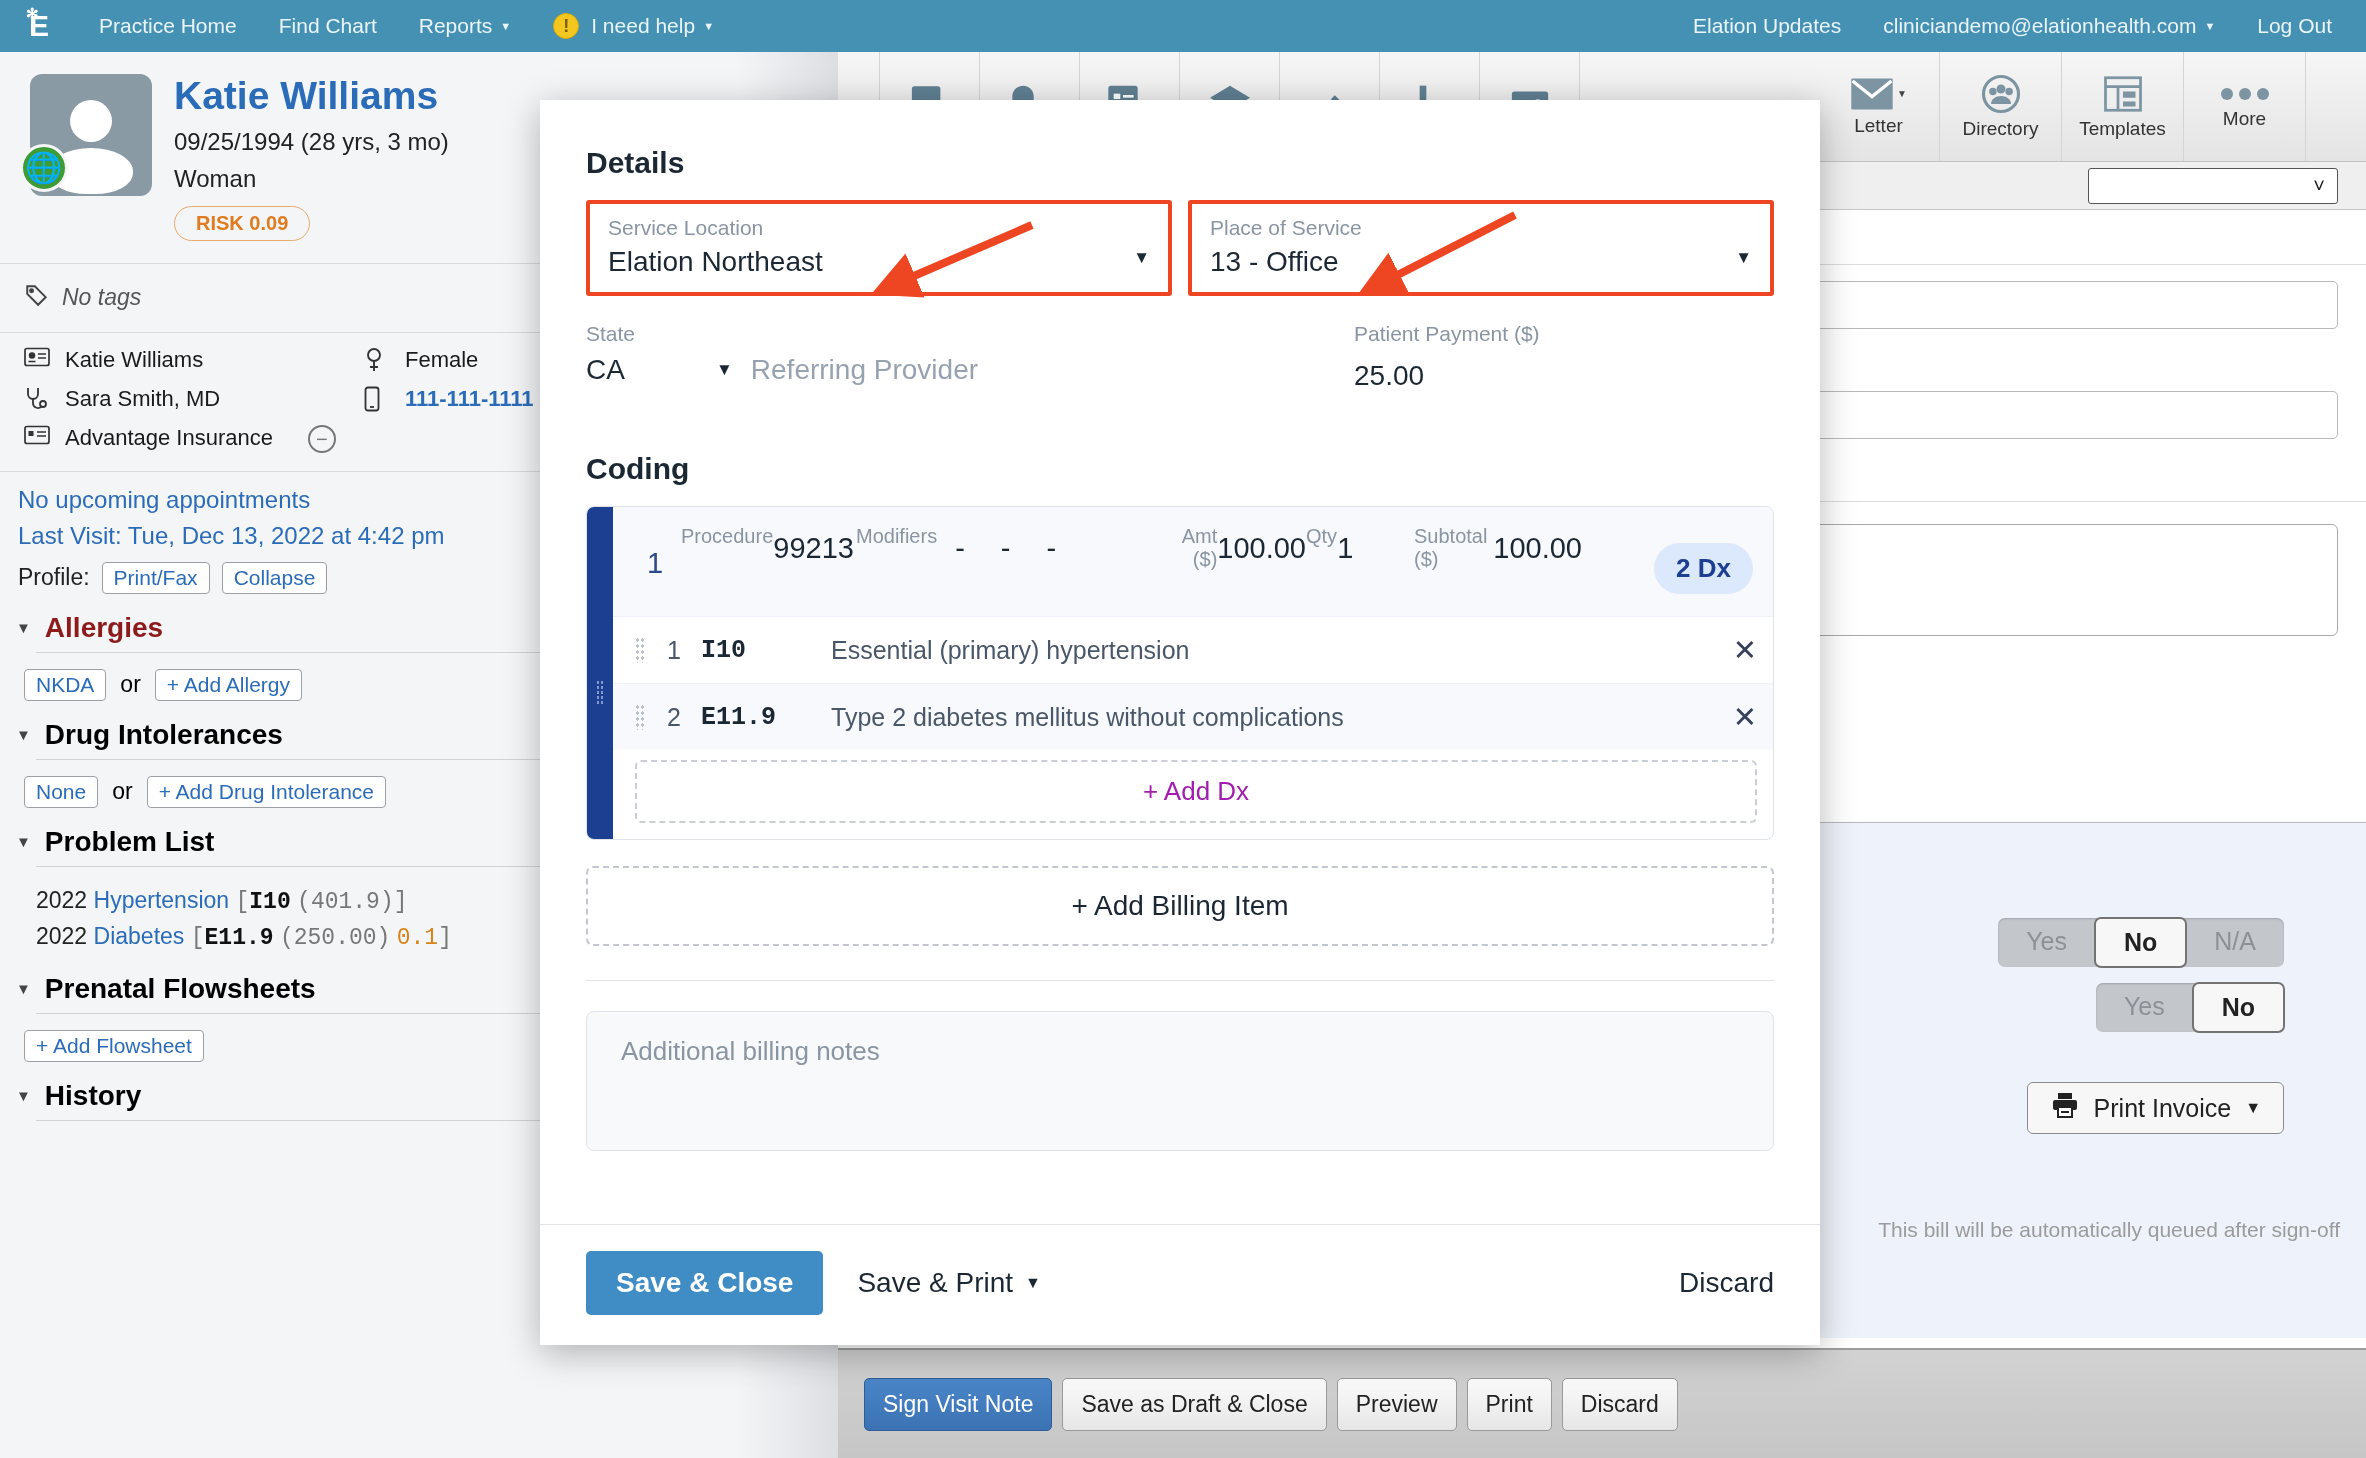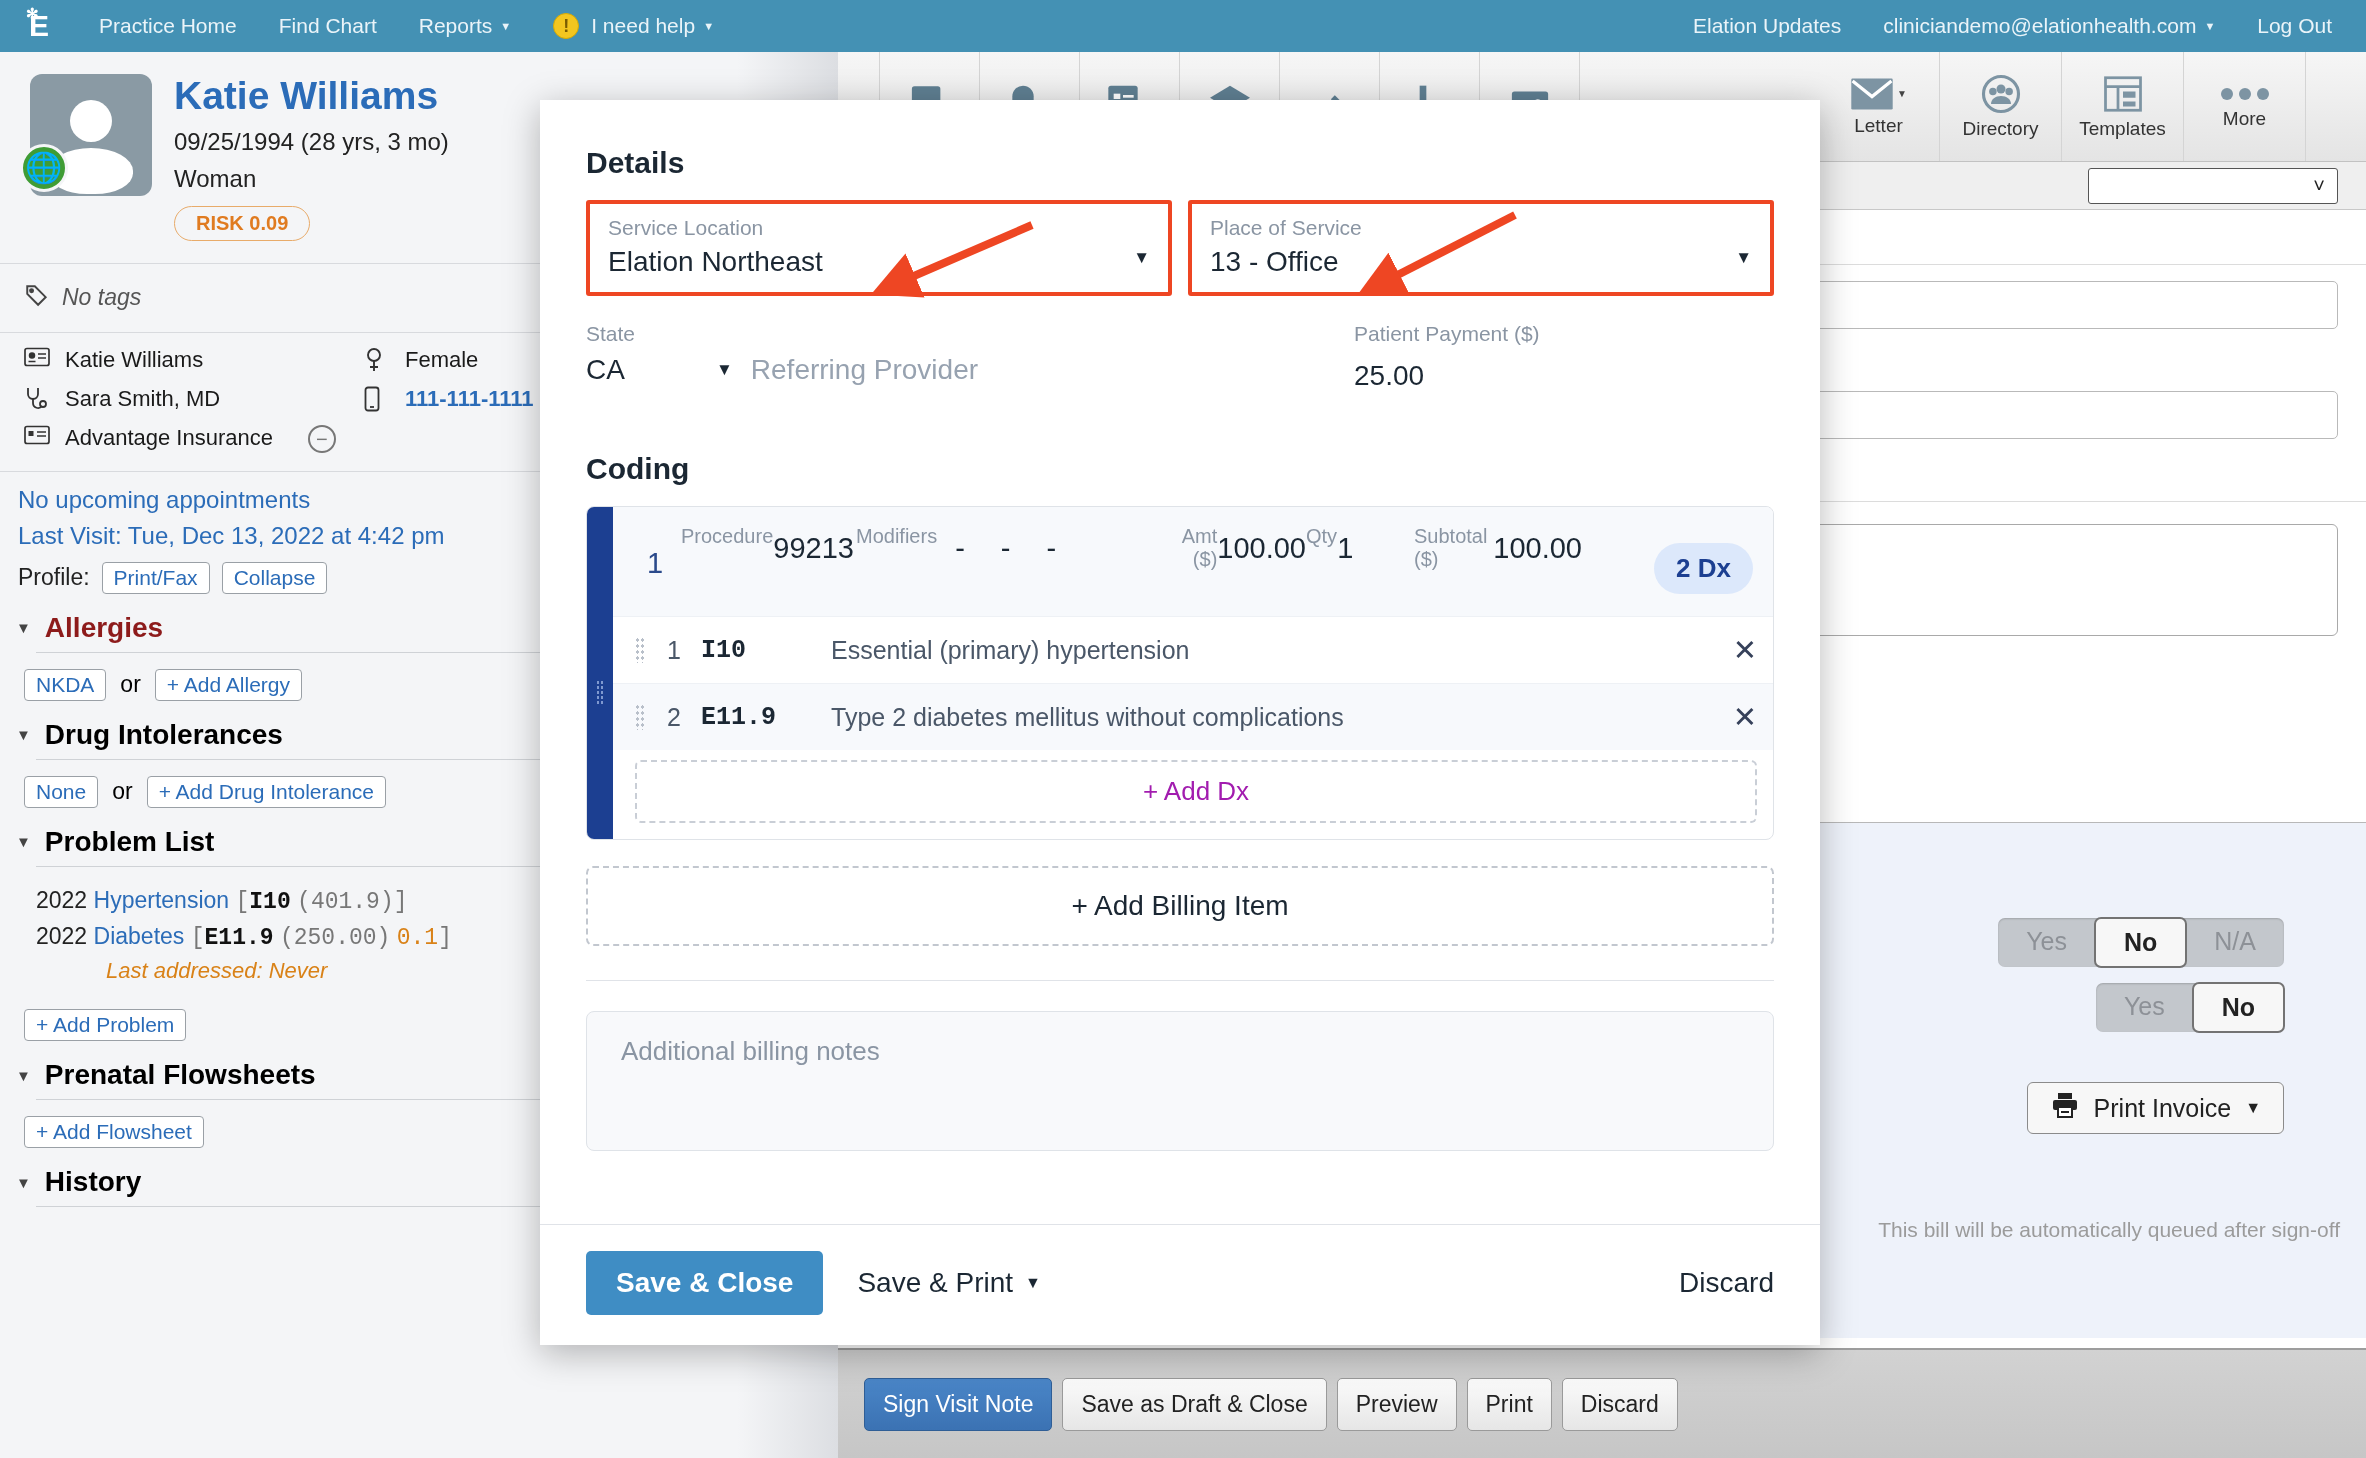--- a/index.html
+++ b/index.html
@@ -469,24 +469,20 @@
       <span class="old">[</span><span class="code">I10</span>
       <span class="old">(401.9)</span><span class="old">]</span>
     </div>
     <div>
       <span class="yr">2022</span>
       <span class="nm">Diabetes</span>
       <span class="old">[</span><span class="code">E11.9</span>
       <span class="old">(250.00)</span>
       <span class="sev">0.1</span><span class="old">]</span>
     </div>
-    <div class="lastaddr">Last addressed: Never</div>
-  </div>
-  <div class="sect-body" style="padding-top:22px">
-    <span class="mini-btn">+ Add Problem</span>
   </div>
 
   <div class="sect-head">
     <span class="tri">▼</span>
     <span>Prenatal Flowsheets</span>
   </div>
   <div class="sect-rule"></div>
   <div class="sect-body">
     <span class="mini-btn">+ Add Flowsheet</span>
   </div>

